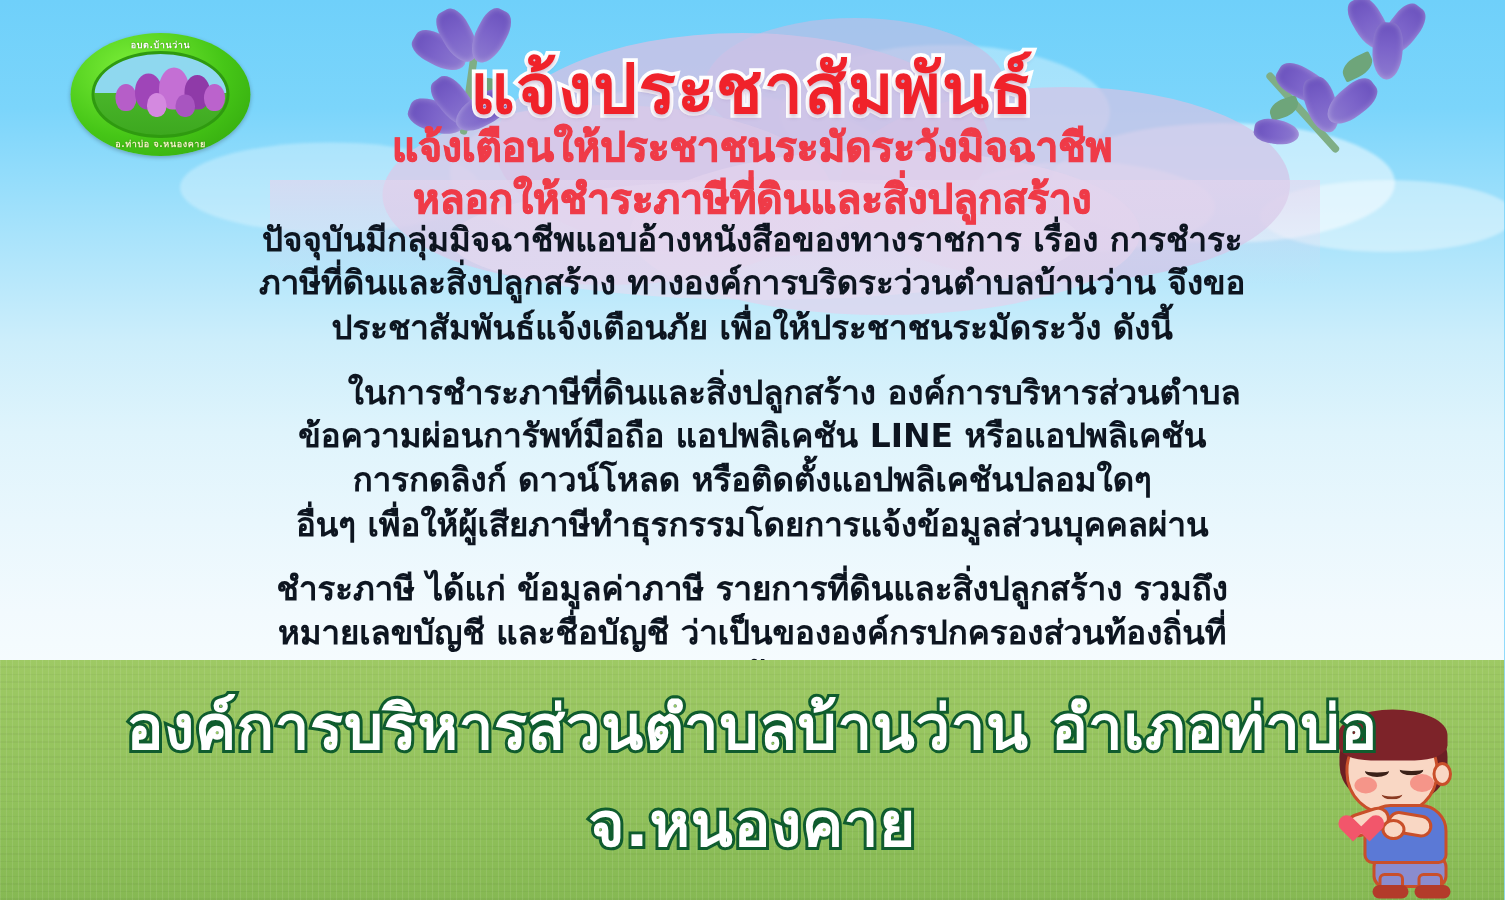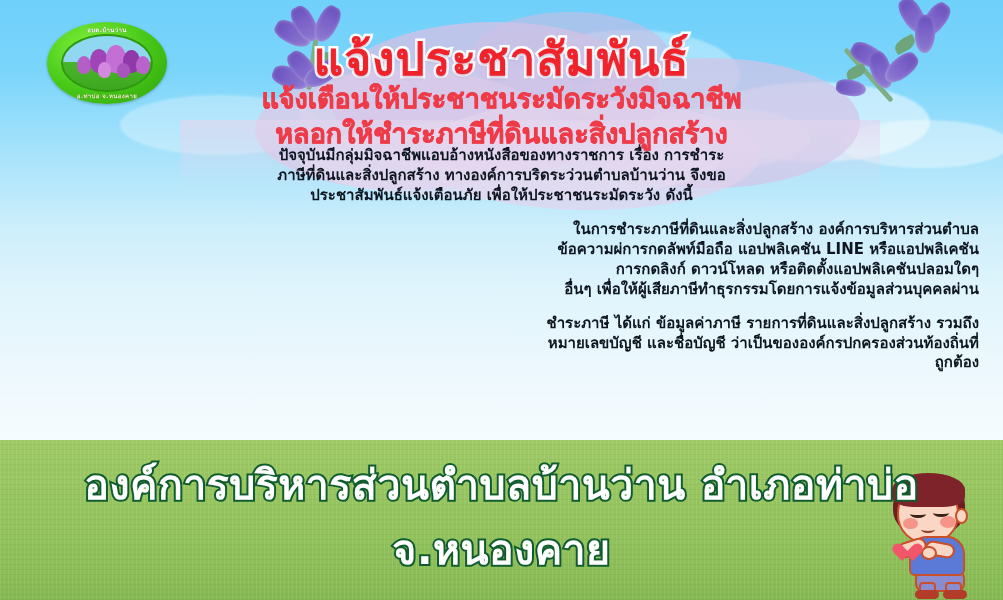--- a/index.html
+++ b/index.html
@@ -100,25 +100,25 @@
     font-size:27px; font-weight:bold; line-height:1.28;
     color:#ef3b48;
     -webkit-text-stroke:.6px #ef3b48;
   }
   #subtitle div { margin:0; }
 
   
   #body {
     position:absolute; left:24px; right:24px; top:146px;
     color:#0d1520;
-    font-size:15px; font-weight:bold; line-height:1.33;
+    font-size:22px; font-weight:bold; line-height:1.33;
   }
   #body .p { margin-bottom:14px; }
   #body .p.center { text-align:center; }
-  #body .p.just { text-align:right; }
+  #body .p.just { text-align:center; }
   #body .ind { display:inline-block; width:56px; }
 
   
   #grass {
     position:absolute; left:0; bottom:0; width:1003px; height:160px;
     overflow:hidden;
   }
   #grass .fill {
     position:absolute; left:-40px; bottom:0; width:1090px; height:230px;
     background:
@@ -237,21 +237,21 @@
   <div id="body">
 
     <div class="p center">
       <div>ปัจจุบันมีกลุ่มมิจฉาชีพแอบอ้างหนังสือของทางราชการ เรื่อง การชำระ</div>
       <div>ภาษีที่ดินและสิ่งปลูกสร้าง ทางองค์การบริดระว่วนตำบลบ้านว่าน จึงขอ</div>
       <div>ประชาสัมพันธ์แจ้งเตือนภัย เพื่อให้ประชาชนระมัดระวัง ดังนี้</div>
     </div>
 
     <div class="p just">
       <div><span class="ind"></span><span>ในการชำระภาษีที่ดินและสิ่งปลูกสร้าง องค์การบริหารส่วนตำบล</span></div>
-      <div>ข้อความผ่การกดลัพท์มือถือ แอปพลิเคชัน LINE หรือแอปพลิเคชัน</div>
+      <div>ข้อความผ่อนการัพท์มือถือ แอปพลิเคชัน LINE หรือแอปพลิเคชัน</div>
       <div>การกดลิงก์ ดาวน์โหลด หรือติดตั้งแอปพลิเคชันปลอมใดๆ</div>
       <div>อื่นๆ เพื่อให้ผู้เสียภาษีทำธุรกรรมโดยการแจ้งข้อมูลส่วนบุคคลผ่าน</div>
     </div>
 
     <div class="p just">
       <div>ชำระภาษี ได้แก่ ข้อมูลค่าภาษี รายการที่ดินและสิ่งปลูกสร้าง รวมถึง</div>
       <div>หมายเลขบัญชี และชื่อบัญชี ว่าเป็นขององค์กรปกครองส่วนท้องถิ่นที่</div>
       <div>ถูกต้อง</div>
     </div>
 

